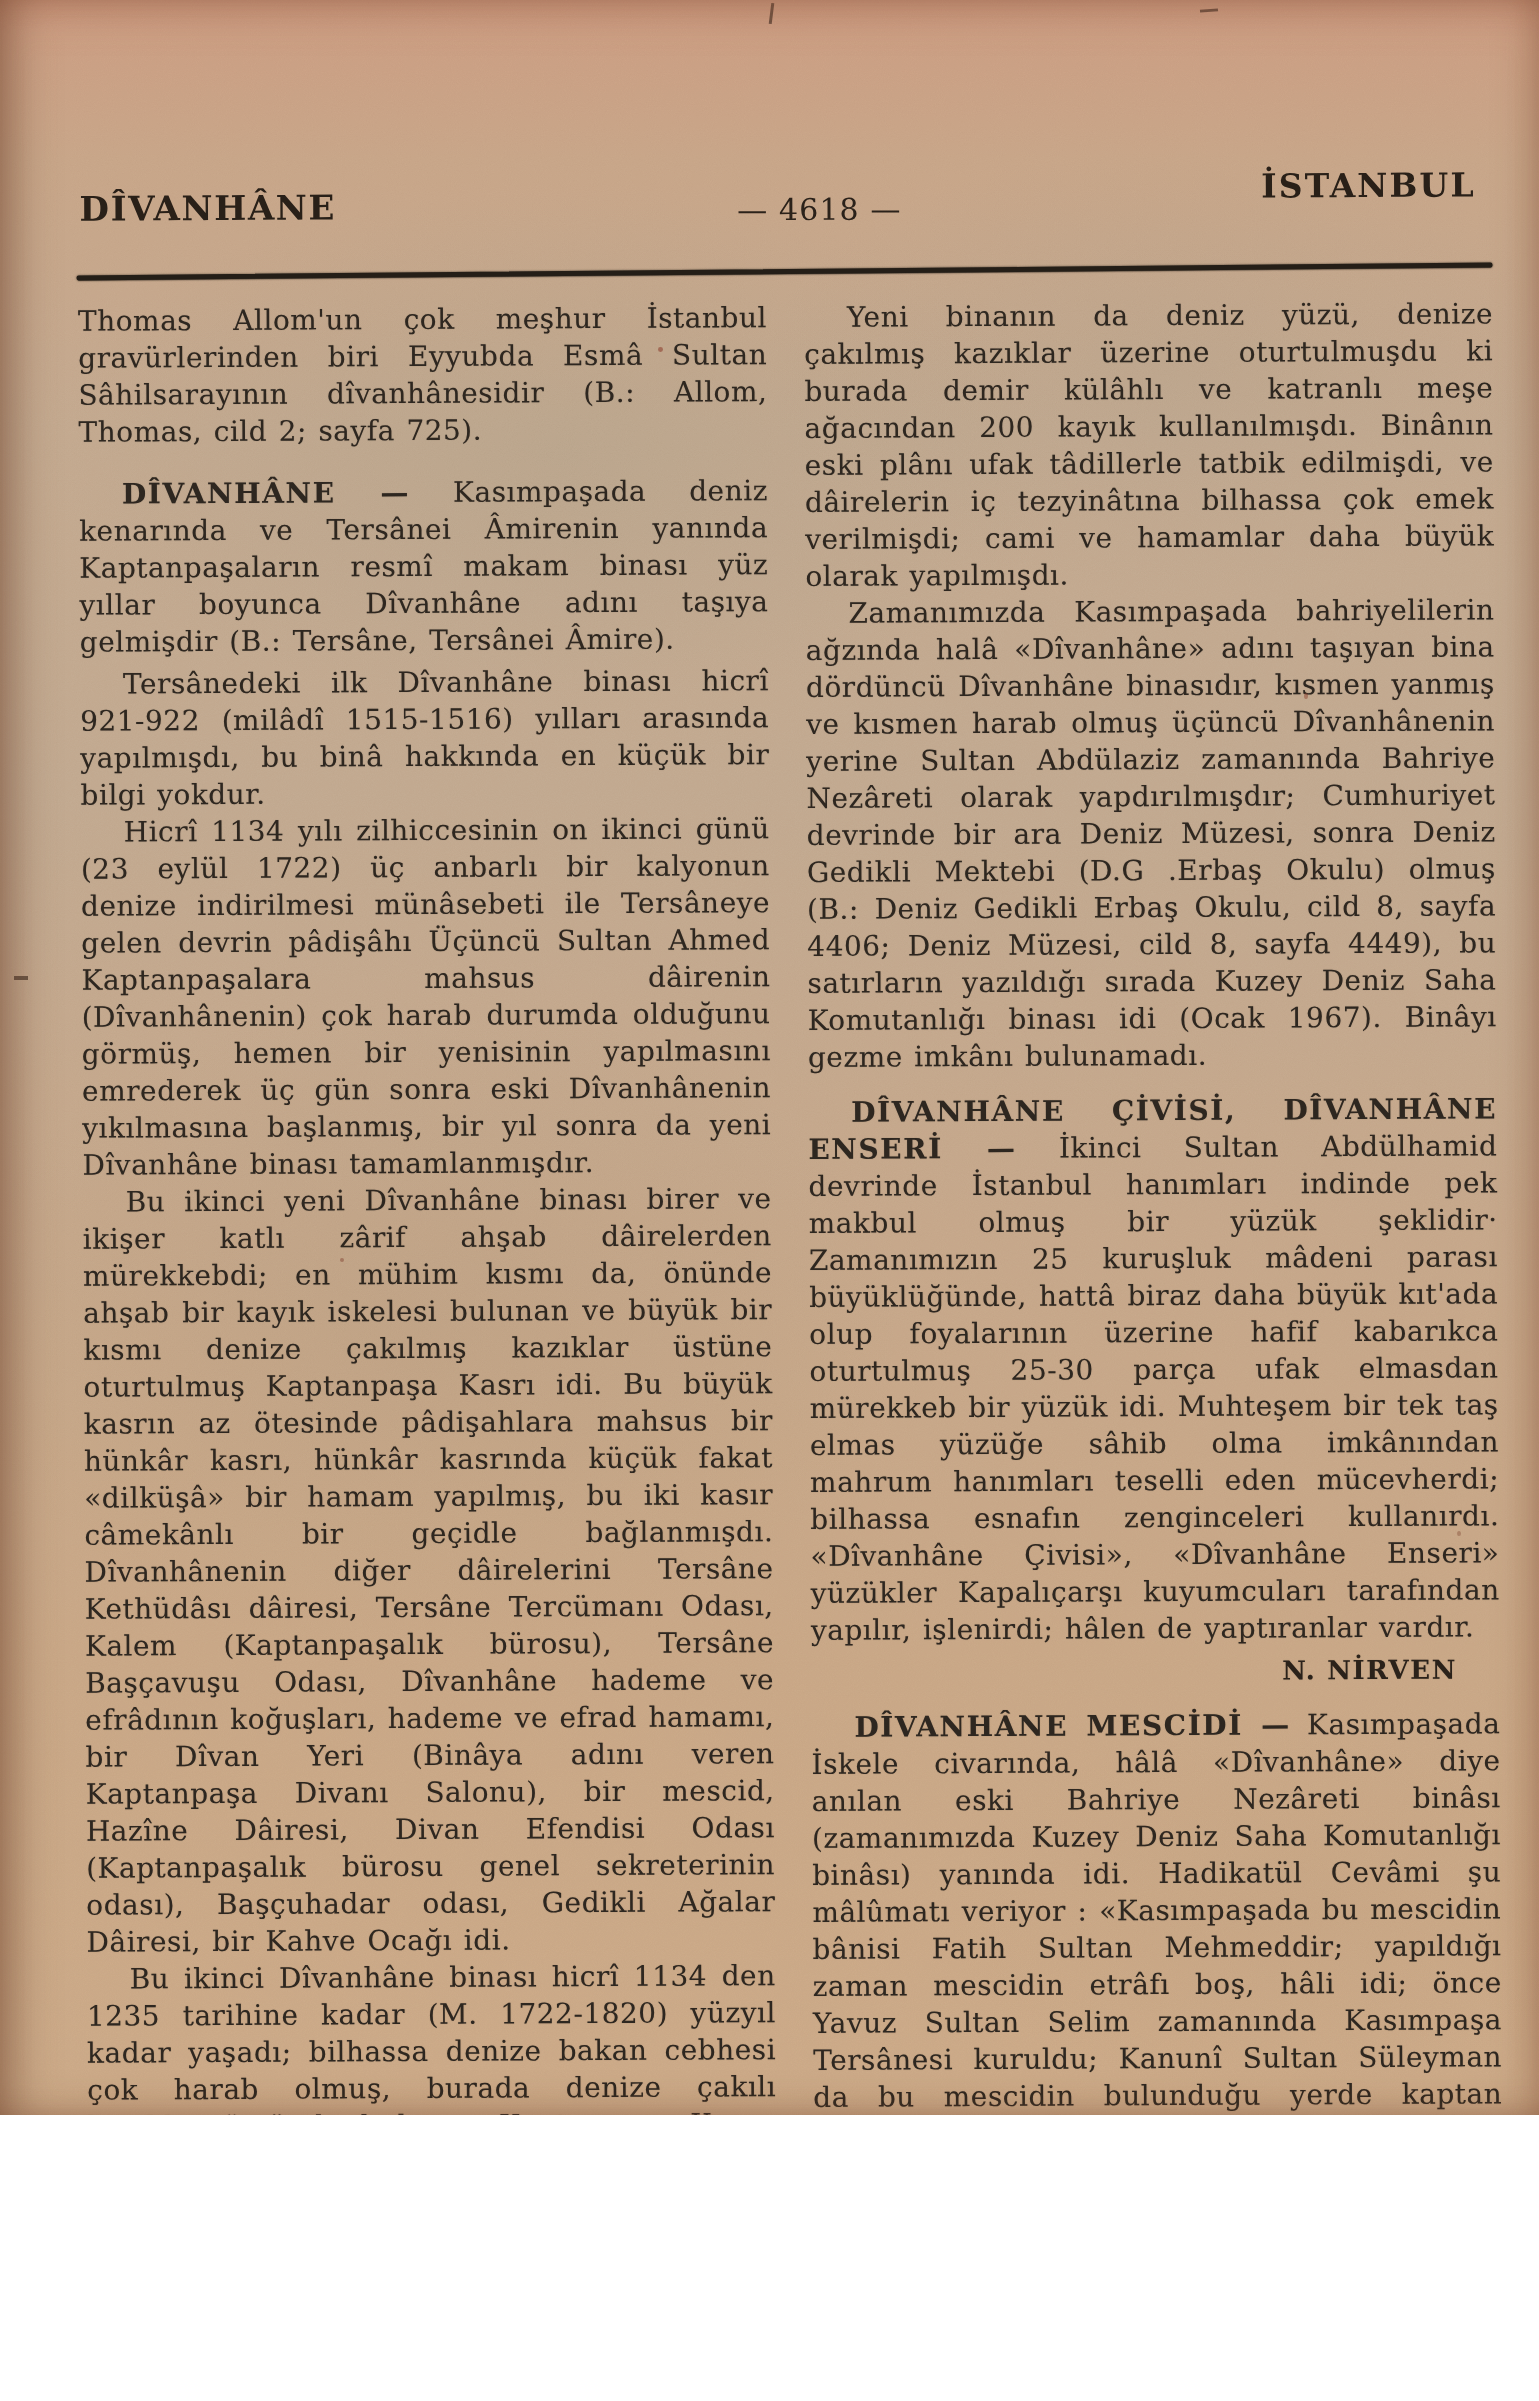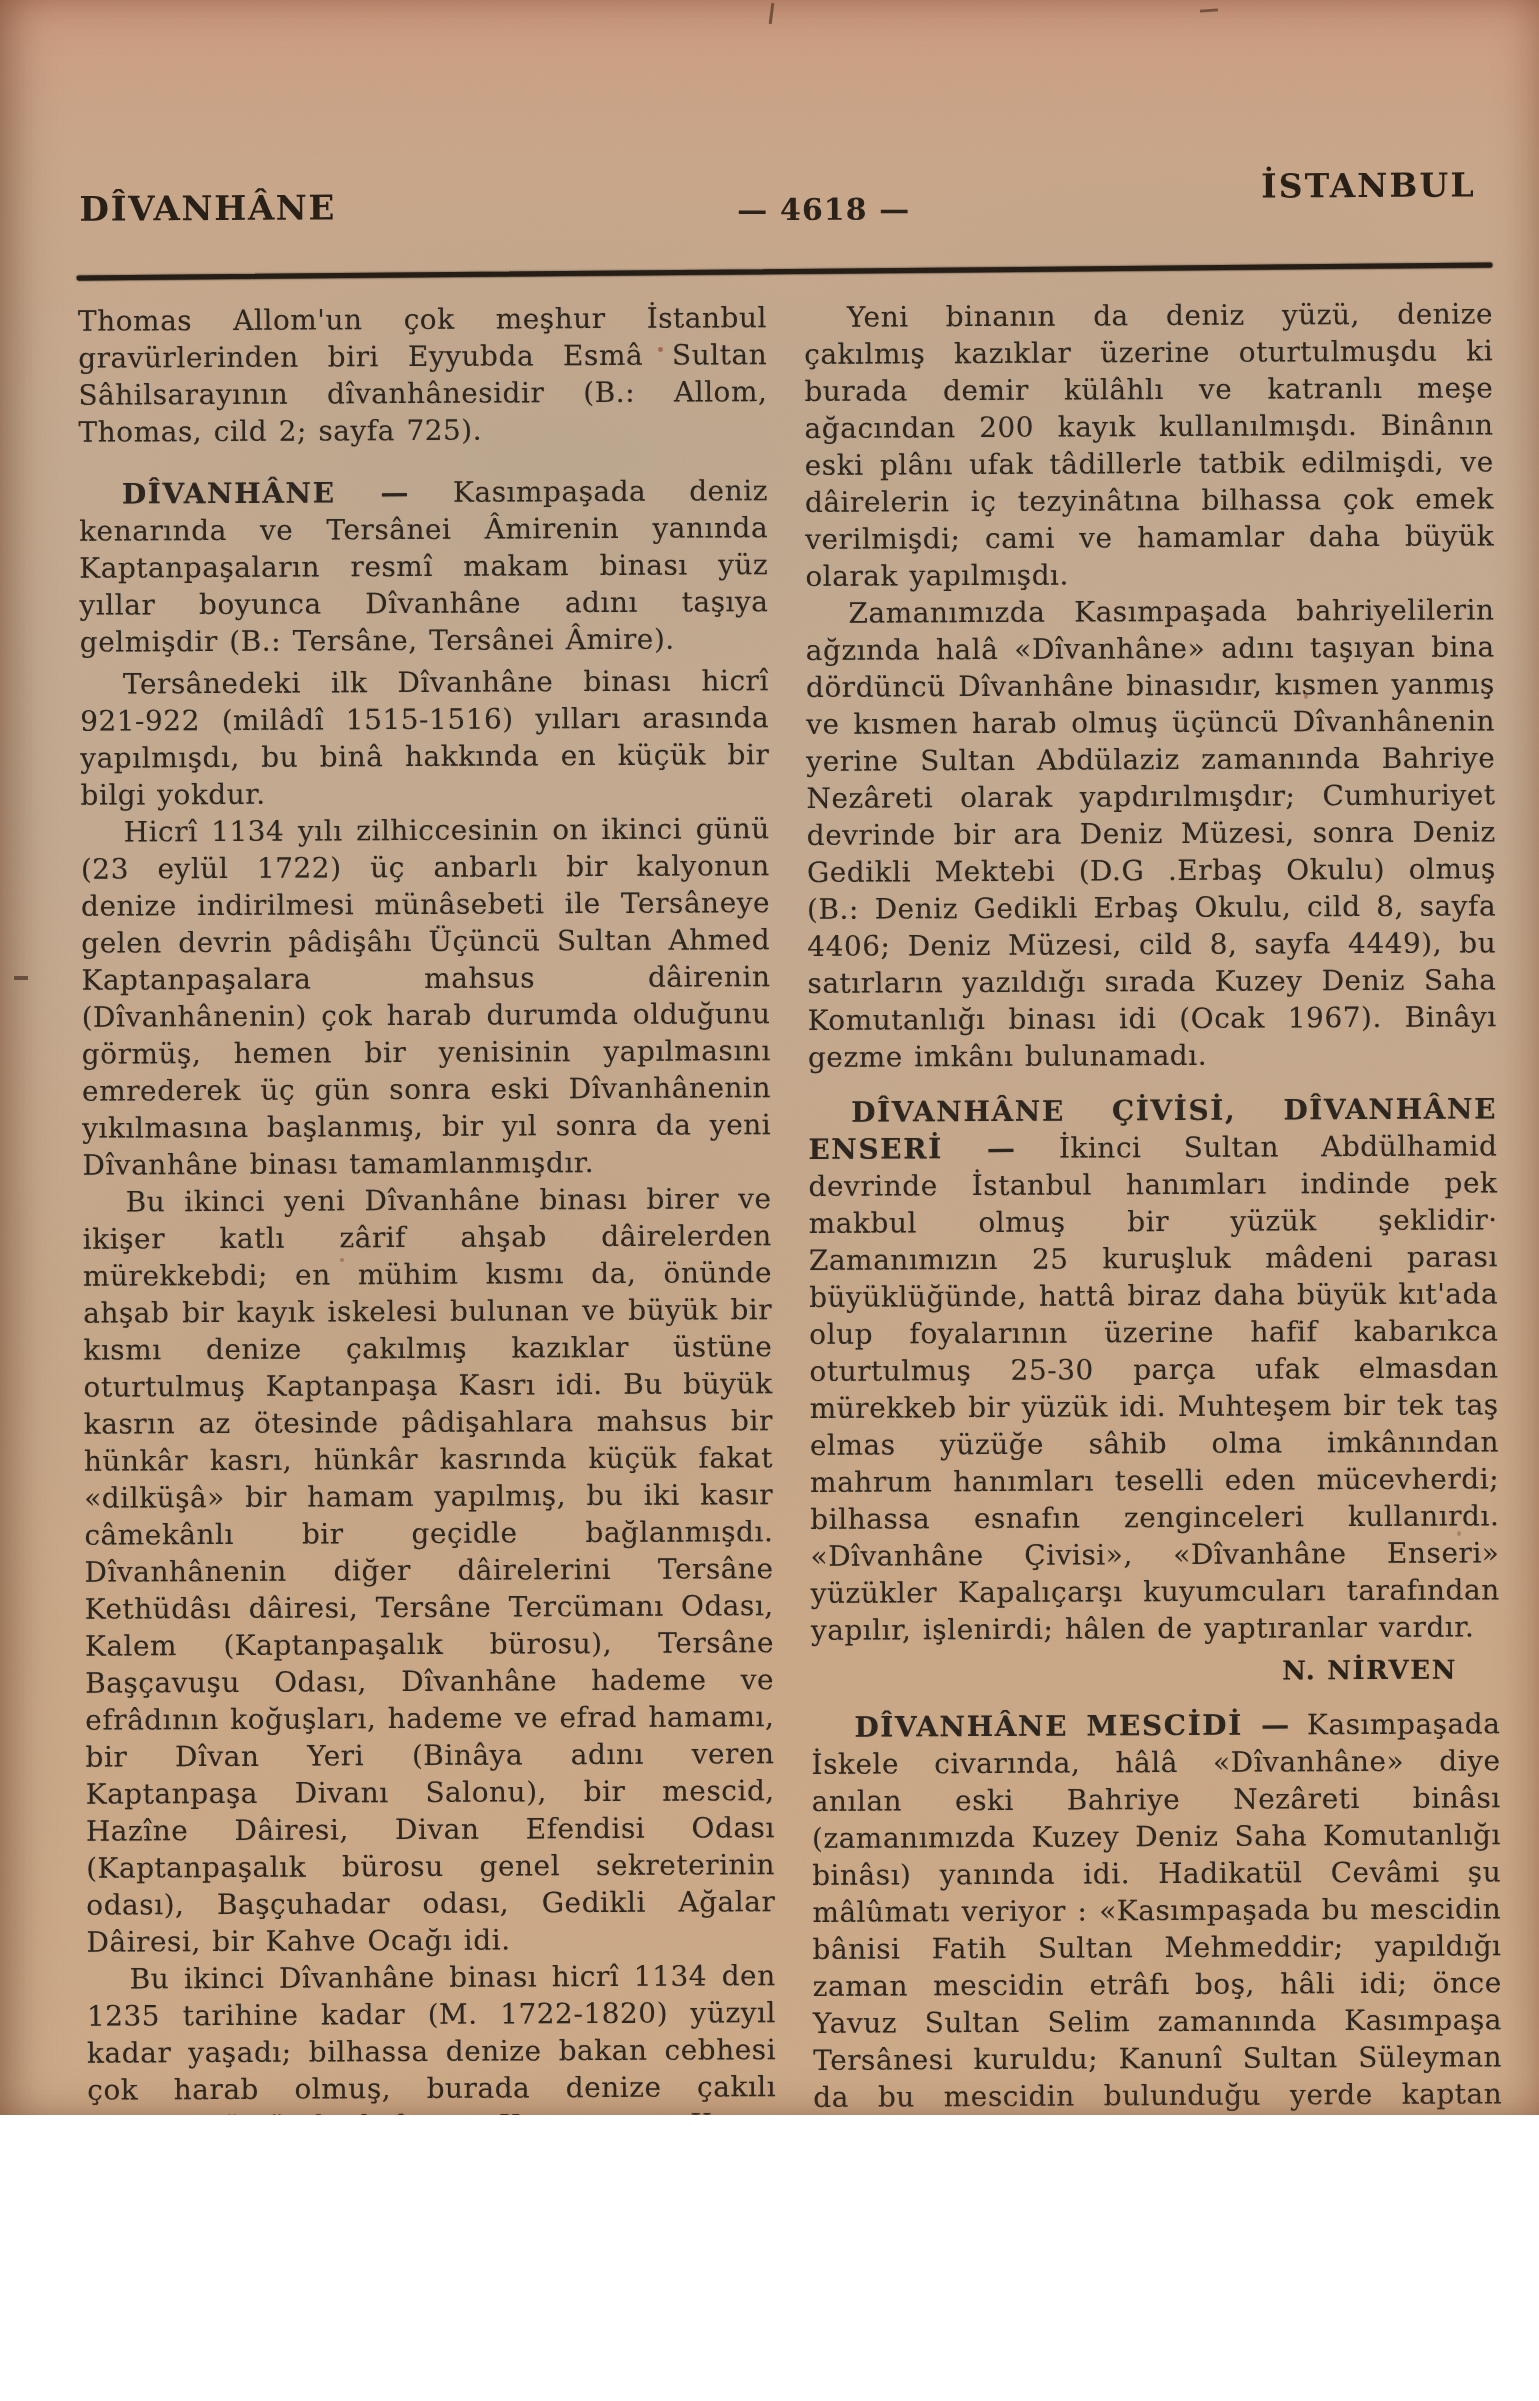--- a/index.html
+++ b/index.html
@@ -31,21 +31,21 @@
   .tick  { position:absolute; background:rgba(62,44,34,0.65); z-index:3; }
   .tick1 { left:770px; top:3.2px;  width:2.7px;  height:21px; transform:rotate(7deg); }
   .tick2 { left:1200px; top:8.5px; width:18px; height:3.2px;  transform:rotate(-4deg); }
   .tick3 { left:14px;   top:976px; width:14px; height:3.7px; }
 
   .speck { position:absolute; border-radius:50%; z-index:3; }
 
   .content { position:absolute; left:74px; top:167px; width:1425px; transform:rotate(-0.3deg); z-index:2; }
 
   .h-left  { position:absolute; top:18px;  left:5.3px;  font-size:34px; font-weight:700; letter-spacing:1.6px; color:#292018; }
-  .h-center{ position:absolute; top:24.5px;  left:663px; font-size:30px; font-weight:700; letter-spacing:1.1px; color:#2b221a; }
+  .h-center{ position:absolute; top:24.5px;  left:663px; font-size:30px; font-weight:400; letter-spacing:1.1px; color:#2b221a; }
   .h-right { position:absolute; top:2.1px;   right:23.4px; font-size:33px; font-weight:700; letter-spacing:2.1px; color:#292018; }
 
   .rule {
     position:absolute; top:102px; left:2.1px; width:1416px; height:5.3px;
     background:#241e17; transform:rotate(-0.22deg); border-radius:2.1px;
     box-shadow:0 0 2.1px rgba(36,30,23,0.8), 0 1.6px 1.1px -1.1px rgba(36,30,23,0.5);
   }
 
   .columns { position:absolute; top:132px; left:3.2px; width:1415px; display:flex; gap:37px; }
   .col { width:689px; }

